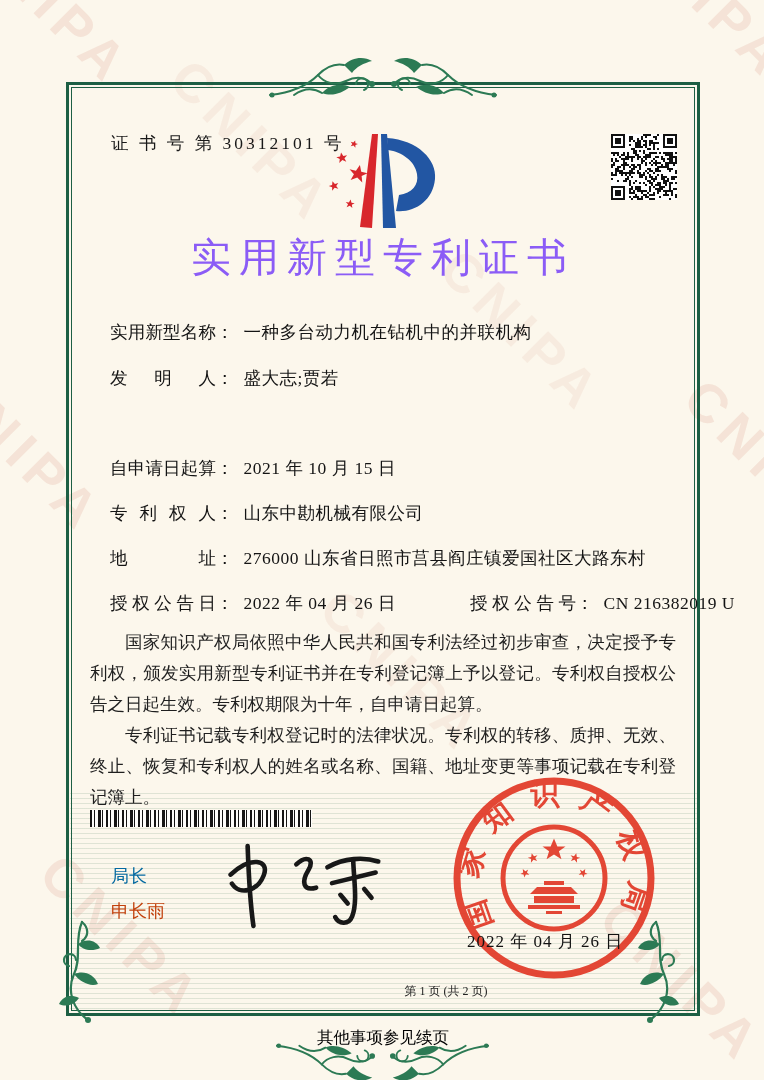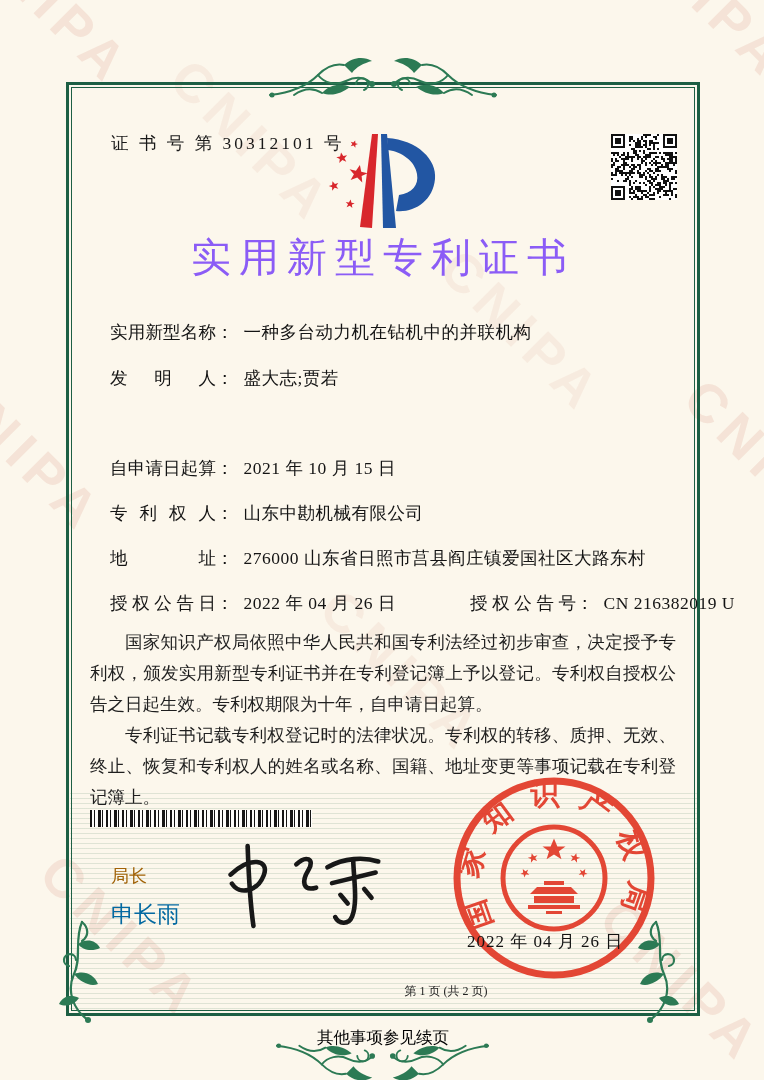--- a/index.html
+++ b/index.html
@@ -34,22 +34,22 @@
   .pair2{position:absolute;left:360px;top:0;white-space:nowrap}
 
   .paras{position:absolute;left:90px;top:627px;width:586px;font-size:17.5px;line-height:31px;
       text-align:justify;color:#1f1f1f}
   .paras p{text-indent:2em}
 
   .barcode{position:absolute;left:90px;top:810px;width:222px;height:17px;
       background:repeating-linear-gradient(90deg,#151515 0 2px,#fdfdfb 2px 4px,#151515 4px 5px,
       #fdfdfb 5px 8px,#151515 8px 11px,#fdfdfb 11px 12px,#151515 12px 13px,#fdfdfb 13px 16px)}
 
-  .director-label{position:absolute;left:111px;top:864px;font-size:18px;color:#a16207}
-  .director-name{position:absolute;left:111px;top:899px;font-size:23px;color:#0369a1}
+  .director-label{position:absolute;left:111px;top:864px;font-size:18px;color:#0369a1}
+  .director-name{position:absolute;left:111px;top:899px;font-size:18px;color:#c2410c}
   .signature{position:absolute;left:215px;top:834px}
 
   .seal{position:absolute;left:448px;top:772px;opacity:.93}
   .seal-date{position:absolute;left:455px;top:930px;width:180px;text-align:center;
       font-size:17px;letter-spacing:1px;color:#111;z-index:5}
 
   .pagenum{position:absolute;left:66px;top:983px;width:760px;text-align:center;font-size:12px;color:#222}
   .footnote{position:absolute;left:66px;top:1027px;width:634px;text-align:center;font-size:16.5px;color:#000000}
 
   .logo{position:absolute;left:320px;top:128px}

